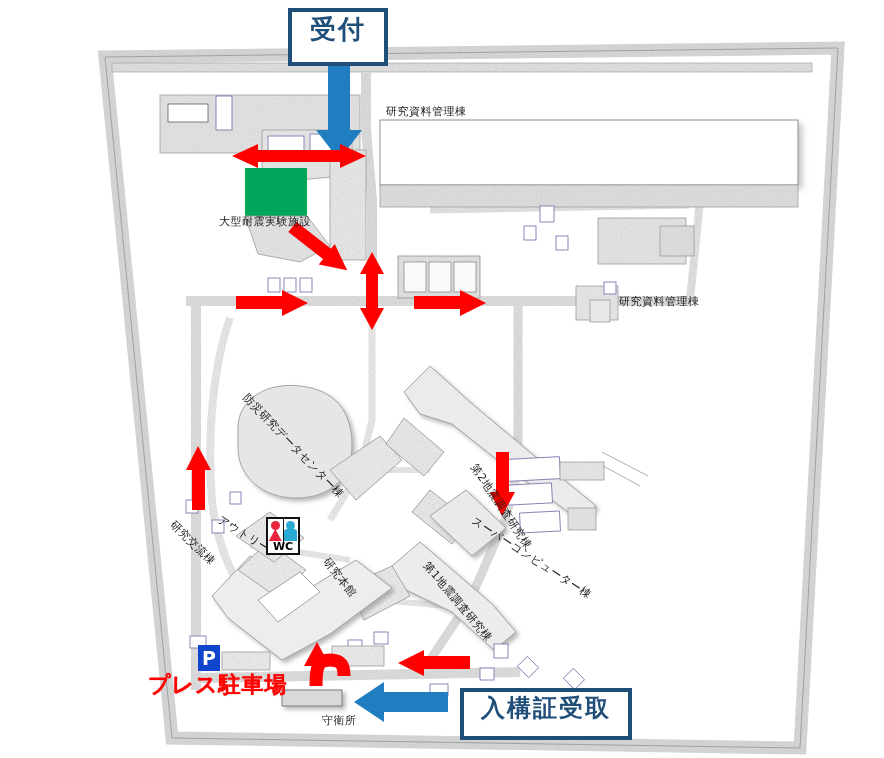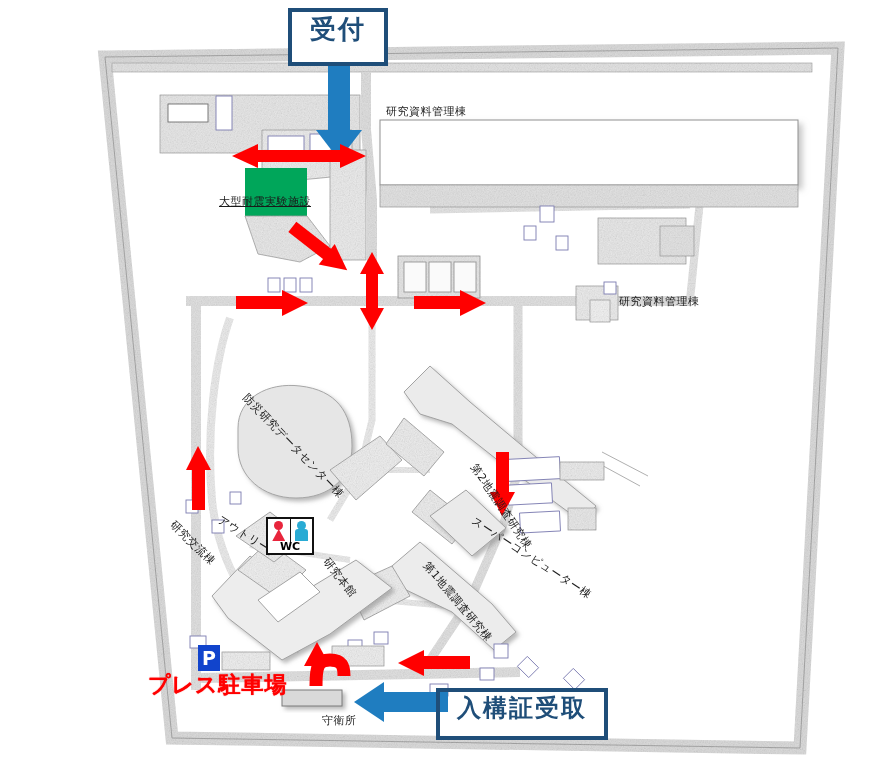--- a/index.html
+++ b/index.html
@@ -12,37 +12,37 @@
   #mapsvg{position:absolute;left:0;top:0;width:884px;height:758px;}
 
   
   .callout{position:absolute;border:4px solid #1F4E79;background:transparent;
            display:flex;align-items:flex-start;justify-content:center;}
   .callout.filled{background:#ffffff;}
   .callout span{color:#1F4E79;font-weight:bold;letter-spacing:2px;}
 
   #box-reception{left:288px;top:8px;width:92px;height:50px;}
   #box-reception span{font-size:26px;}
-  #box-pass{left:436px;top:688px;width:164px;height:44px;}
+  #box-pass{left:460px;top:688px;width:164px;height:44px;}
   #box-pass span{font-size:24px;}
 
   
   .redlabel{position:absolute;color:#FF0000;font-weight:bold;font-size:22px;
             letter-spacing:1px;white-space:nowrap;
             text-shadow:0 0 1px #ff0000;}
   #lbl-press{left:126px;top:143px;}
   #lbl-general{left:148px;top:670px;}
 
   
   .maplabel{position:absolute;color:#1a1a1a;font-size:11px;white-space:nowrap;
             letter-spacing:0.5px;line-height:1;}
   .maplabel.rot{transform-origin:left top;}
 
   
-  #wc-icon{position:absolute;left:266px;top:517px;width:48px;height:38px;
+  #wc-icon{position:absolute;left:266px;top:517px;width:34px;height:38px;
            background:#ffffff;border:2px solid #111;box-sizing:border-box;}
   #wc-icon .figs{position:absolute;left:0;top:0;width:100%;height:24px;display:flex;}
   #wc-icon .fig{flex:1;position:relative;}
   #wc-icon .fig.f-left{border-right:1px solid #111;}
   #wc-icon .head{position:absolute;left:50%;top:2px;width:9px;height:9px;
                  margin-left:-4.5px;border-radius:50%;}
   #wc-icon .body{position:absolute;left:50%;top:10px;width:13px;height:12px;margin-left:-6.5px;}
   #wc-icon .f-left .head,#wc-icon .f-left .body{background:#E8253C;}
   #wc-icon .f-left .body{clip-path:polygon(50% 0,100% 100%,0 100%);}
   #wc-icon .f-right .head,#wc-icon .f-right .body{background:#29ABD4;}
@@ -298,21 +298,21 @@
   <span>受付</span>
 </div>
 
 <div class="callout" id="box-pass">
   <span>入構証受取</span>
 </div>
 
 <div class="redlabel" id="lbl-general">プレス駐車場</div>
 
 <div class="maplabel" style="left: 386px; top: 106px;">研究資料管理棟</div>
-<div class="maplabel" style="left: 219px; top: 196px; text-decoration: underline;">大型耐震実験施設</div>
+<div class="maplabel" style="left: 219px; top: 216px;">大型耐震実験施設</div>
 <div class="maplabel" style="left: 619px; top: 296px; text-align: center;">研究資料管理棟</div>
 <div class="maplabel rot" style="left: 249px; top: 392px; transform: rotate(46deg);">防災研究データセンター棟</div>
 <div class="maplabel rot" style="left: 478px; top: 462px; transform: rotate(56deg);">第2地震調査研究棟</div>
 <div class="maplabel rot" style="left: 476px; top: 515px; transform: rotate(33deg);">スーパーコンピューター棟</div>
 <div class="maplabel rot" style="left: 430px; top: 560px; transform: rotate(50deg);">第1地震調査研究棟</div>
 <div class="maplabel rot" style="left: 176px; top: 519px; transform: rotate(44deg);">研究交流棟</div>
 <div class="maplabel rot" style="left: 222px; top: 514px; transform: rotate(32deg);">アウトリーチ</div>
 <div class="maplabel rot" style="left: 330px; top: 556px; transform: rotate(52deg);">研究本館</div>
 <div class="maplabel" style="left: 322px; top: 715px;">守衛所</div>
 

